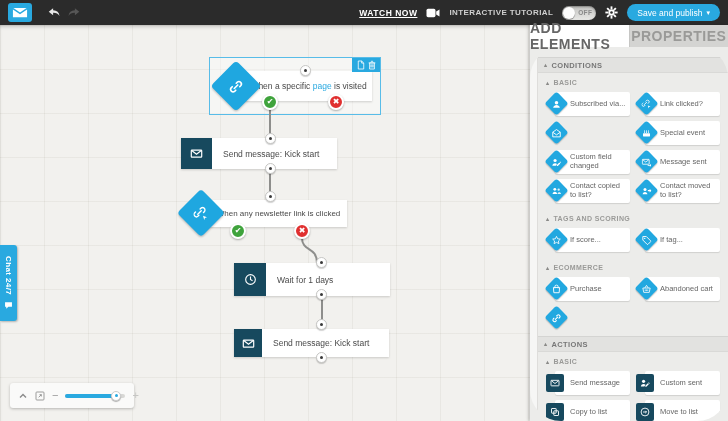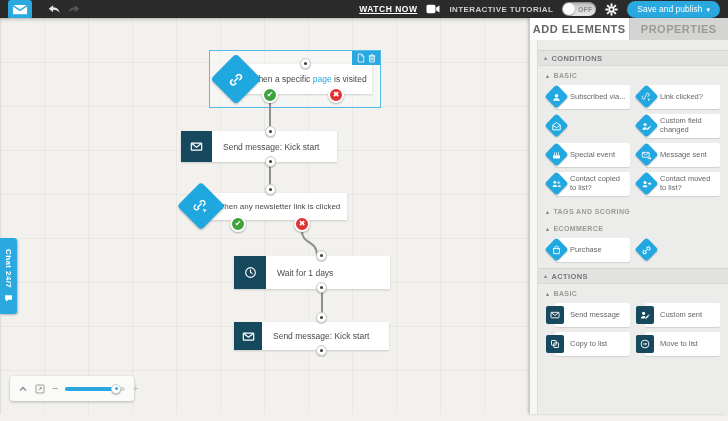--- a/index.html
+++ b/index.html
@@ -1,19 +1,19 @@
 <!DOCTYPE html>
 <html><head>
 <meta charset="utf-8">
 <style>
   html,body{margin:0;padding:0;background:#555;}
   *{box-sizing:border-box;}
   #app{width:728px;height:421px;overflow:hidden;position:relative;font-family:"Liberation Sans",sans-serif;background:#f2f1ee;}
   
-  .topbar{display:flex;align-items:center;height:18px;background:#2b2b2b;padding:0 8px;gap:6px;}
+  .topbar{display:flex;align-items:center;height:25px;background:#2b2b2b;padding:0 8px;gap:6px;}
   .logo{width:24px;height:19px;background:#29a9e0;border-radius:3px;display:flex;align-items:center;justify-content:center;margin-right:10px;cursor:pointer;}
   .logo svg{width:16px;height:11px;display:block;}
   .arrow{display:flex;align-items:center;}
   .arrow svg{width:13px;height:11px;display:block;}
   .undo svg path{fill:#e8e8e8;}
   .redo svg{transform:scaleX(-1);}
   .redo svg path{fill:#565656;}
   .topbar-right{margin-left:auto;display:flex;align-items:center;gap:9px;}
   .watch{color:#fff;font-size:8.5px;font-weight:700;letter-spacing:.5px;text-decoration:underline;cursor:pointer;}
   .cam svg{width:14px;height:10px;display:block;}
@@ -70,23 +70,23 @@
   .zp-ic{display:flex;cursor:pointer;} .zp-ic svg{width:10px;height:10px;display:block;}
   .zminus{color:#999;font-size:11px;line-height:1;cursor:pointer;}
   .zplus{color:#c6c6c4;font-size:11px;line-height:1;cursor:pointer;}
   .zslider{position:relative;width:60px;height:4px;border-radius:2px;background:#d8d8d6;flex:none;cursor:pointer;}
   .zfill{position:absolute;left:0;top:0;bottom:0;width:85%;background:#29a9e0;border-radius:2px;}
   .zknob{position:absolute;left:calc(85% - 5px);top:50%;margin-top:-5px;width:10px;height:10px;border-radius:50%;background:#fff;border:1px solid #ccc;box-shadow:0 1px 1px rgba(0,0,0,.3);}
   .zknob::after{content:"";position:absolute;left:2.5px;top:2.5px;width:3px;height:3px;border-radius:50%;background:#29a9e0;}
   
   .sidebar{width:198px;background:#ececea;display:flex;flex-direction:column;position:relative;z-index:2;box-shadow:-2px 0 3px rgba(0,0,0,.15);}
   .tabs{display:flex;height:22px;flex:none;}
-  .tab{flex:1;display:flex;align-items:center;justify-content:center;font-size:11px;font-weight:700;letter-spacing:.5px;color:#9a9a98;background:#d4d4d2;border-left:1px solid #c6c6c4;cursor:pointer;}
+  .tab{flex:1;display:flex;align-items:center;justify-content:center;font-size:14px;font-weight:700;letter-spacing:.5px;color:#9a9a98;background:#d4d4d2;border-left:1px solid #c6c6c4;cursor:pointer;}
   .tab.active{background:#fff;color:#666;border-left:none;}
-  .sb-scroll{flex:1;overflow:hidden;position:relative;padding:10px 0 8px 8px;}
+  .sb-scroll{flex:1;overflow:hidden;position:relative;padding:10px 0 8px 8px;border-radius:31px;}
   .sb-scroll::before{content:"";position:absolute;left:0;top:0;bottom:0;width:7px;background:#f6f6f5;border-right:1px solid #dedddb;}
   .sec-head{height:16px;background:#e2e2e0;border-top:1px solid #d4d4d2;border-bottom:1px solid #d9d9d7;display:flex;align-items:center;padding-left:6px;font-size:7.5px;font-weight:700;color:#777;letter-spacing:.4px;cursor:pointer;}
   .grp-head{display:flex;align-items:center;padding:6px 0 4px 8px;font-size:7px;font-weight:700;color:#9a9a98;letter-spacing:.4px;cursor:pointer;}
   .tri{color:#8a8a88;font-size:6px;margin-right:4px;line-height:1;}
   .sb-grid{display:grid;grid-template-columns:1fr 1fr;gap:5px 6px;padding:2px 8px 6px 8px;}
   .sb-item{position:relative;height:24px;cursor:pointer;}
   .sb-label{position:absolute;left:9px;top:0;right:0;bottom:0;background:#fff;border-radius:2px;box-shadow:0 1px 1px rgba(0,0,0,.12);display:flex;align-items:center;padding:2px 2px 2px 15px;font-size:7.5px;color:#666;line-height:1.15;}
   .sb-ico{position:absolute;top:3px;display:flex;align-items:center;justify-content:center;z-index:2;}
   .sb-ico .ico-in{display:flex;}
   .sb-ico.dia{left:2px;width:17px;height:17px;background:#22a8e0;border-radius:3px;transform:rotate(45deg);box-shadow:1px 1px 1px rgba(0,0,0,.18);}
@@ -324,49 +324,49 @@
               <span class="sb-ico dia">
                 <span class="ico-in">
                   <svg viewBox="0 0 12 12" fill="none" stroke="#fff" stroke-width="1.1">
                     <path d="M1.5 4.8L6 1.6l4.5 3.2v5.6h-9z"></path>
                     <path d="M1.5 4.8L6 8l4.5-3.2"></path>
                   </svg>
                 </span>
               </span>
             </div>
             <div class="sb-item">
-              <span class="sb-label">Custom field changed</span>
-              <span class="sb-ico dia">
-                <span class="ico-in">
-                  <svg viewBox="0 0 12 12" fill="#fff">
-                    <circle cx="4.3" cy="4" r="1.9"></circle>
-                    <path d="M1 10.2c.4-2 1.8-2.9 3.3-2.9.9 0 1.7.3 2.3.9L5.2 10.2z"></path>
-                    <path d="M6.4 9.3l3-3 1.2 1.2-3 3H6.4z"></path>
-                    <path d="M9.8 5.9l.7-.7 1.2 1.2-.7.7z" opacity=".9"></path>
-                  </svg>
-                </span>
-              </span>
-            </div>
-            <div class="sb-item">
               <span class="sb-label">Special event</span>
               <span class="sb-ico dia">
                 <span class="ico-in">
                   <svg viewBox="0 0 12 12" fill="#fff">
                     <rect x="1.8" y="6.2" width="8.4" height="3.8" rx="0.5"></rect>
                     <rect x="3.2" y="3.6" width="1.1" height="2"></rect>
                     <rect x="5.45" y="3.6" width="1.1" height="2"></rect>
                     <rect x="7.7" y="3.6" width="1.1" height="2"></rect>
                     <circle cx="3.75" cy="2.7" r="0.55"></circle>
                     <circle cx="6" cy="2.7" r="0.55"></circle>
                     <circle cx="8.25" cy="2.7" r="0.55"></circle>
                   </svg>
                 </span>
               </span>
             </div>
             <div class="sb-item">
+              <span class="sb-label">Custom field changed</span>
+              <span class="sb-ico dia">
+                <span class="ico-in">
+                  <svg viewBox="0 0 12 12" fill="#fff">
+                    <circle cx="4.3" cy="4" r="1.9"></circle>
+                    <path d="M1 10.2c.4-2 1.8-2.9 3.3-2.9.9 0 1.7.3 2.3.9L5.2 10.2z"></path>
+                    <path d="M6.4 9.3l3-3 1.2 1.2-3 3H6.4z"></path>
+                    <path d="M9.8 5.9l.7-.7 1.2 1.2-.7.7z" opacity=".9"></path>
+                  </svg>
+                </span>
+              </span>
+            </div>
+            <div class="sb-item">
               <span class="sb-label">Message sent</span>
               <span class="sb-ico dia">
                 <span class="ico-in">
                   <svg viewBox="0 0 12 12" fill="none" stroke="#fff" stroke-width="1">
                     <rect x="1" y="2.6" width="8.2" height="5.8" rx="0.5"></rect>
                     <path d="M1.4 3L5.1 5.8 8.8 3"></path>
                     <path d="M7.4 9.8h4m0 0L10 8.5m1.4 1.3L10 11.1" stroke-width="1.1"></path>
                   </svg>
                 </span>
               </span>
@@ -394,32 +394,67 @@
                     <path d="M7.6 4.6h2.2V3.2L12 5.4 9.8 7.6V6.2H7.6z"></path>
                   </svg>
                 </span>
               </span>
             </div>
           </div>
           <div class="grp-head">
             <span class="tri">▴</span>
             <span>TAGS AND SCORING</span>
           </div>
+          <div class="sb-grid">
+            <div class="sb-item">
+              <span class="sb-label">If score...</span>
+              <span class="sb-ico dia">
+                <span class="ico-in">
+                  <svg viewBox="0 0 12 12" fill="none" stroke="#fff" stroke-width="1" stroke-linejoin="round">
+                    <path d="M6 1.4l1.4 2.9 3.2.4-2.3 2.2.6 3.2L6 8.6l-2.9 1.5.6-3.2L1.4 4.7l3.2-.4z"></path>
+                  </svg>
+                </span>
+              </span>
+            </div>
+            <div class="sb-item">
+              <span class="sb-label">If tag...</span>
+              <span class="sb-ico dia">
+                <span class="ico-in">
+                  <svg viewBox="0 0 12 12" fill="none" stroke="#fff" stroke-width="1.1">
+                    <path d="M1.6 1.6h4.2L10.9 6.7a.8.8 0 010 1.1l-3.1 3.1a.8.8 0 01-1.1 0L1.6 5.8z"></path>
+                    <circle cx="3.9" cy="3.9" r="0.8" fill="#fff" stroke="none"></circle>
+                  </svg>
+                </span>
+              </span>
+            </div>
+          </div>
           <div class="grp-head">
             <span class="tri">▴</span>
             <span>ECOMMERCE</span>
           </div>
           <div class="sb-grid">
             <div class="sb-item">
               <span class="sb-label">Purchase</span>
               <span class="sb-ico dia">
                 <span class="ico-in">
                   <svg viewBox="0 0 12 12" fill="none" stroke="#fff" stroke-width="1.1">
                     <path d="M2.3 3.9h7.4l-.5 6.3H2.8z"></path>
                     <path d="M4.1 5V2.9a1.9 1.9 0 013.8 0V5"></path>
+                  </svg>
+                </span>
+              </span>
+            </div>
+            <div class="sb-item">
+              <span class="sb-label">Abandoned cart</span>
+              <span class="sb-ico dia">
+                <span class="ico-in">
+                  <svg viewBox="0 0 12 12" fill="none" stroke="#fff" stroke-width="1">
+                    <path d="M1.6 4.6h8.8l-1.1 5.2H2.7z"></path>
+                    <path d="M3.9 4.6L6 1.4l2.1 3.2"></path>
+                    <path d="M4.5 6.4v1.6M6 6.4v1.6M7.5 6.4v1.6"></path>
                   </svg>
                 </span>
               </span>
             </div>
             <div class="sb-item">
               <span class="sb-ico dia">
                 <span class="ico-in">
                   <svg viewBox="0 0 12 12" fill="none" stroke="#fff" stroke-width="1.3" stroke-linecap="round">
                     <path d="M4.6 7.4l2.8-2.8"></path>
                     <path d="M6.2 3.2l.9-.9a2 2 0 012.8 2.8l-.9.9"></path>

